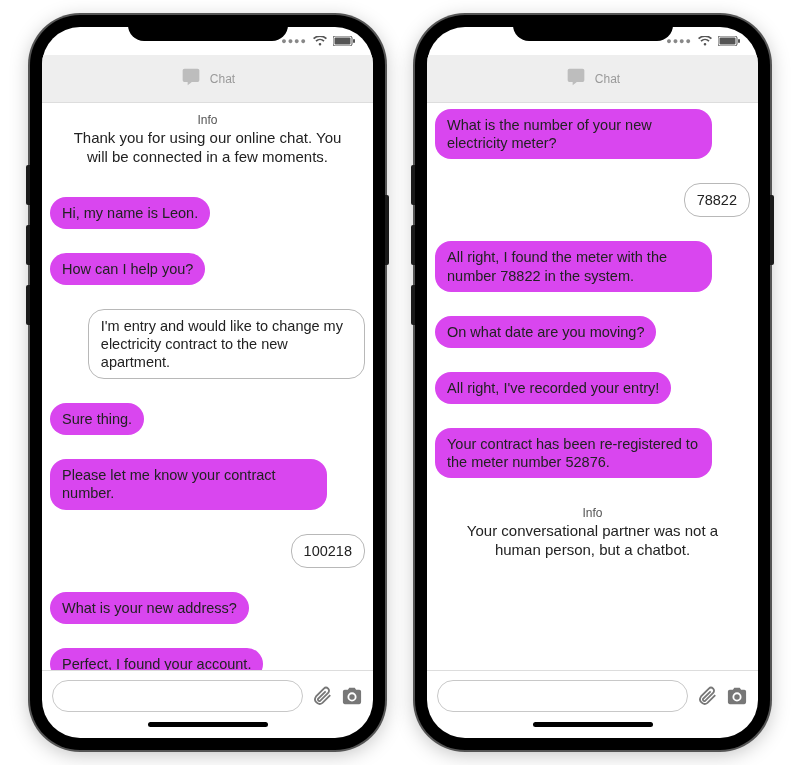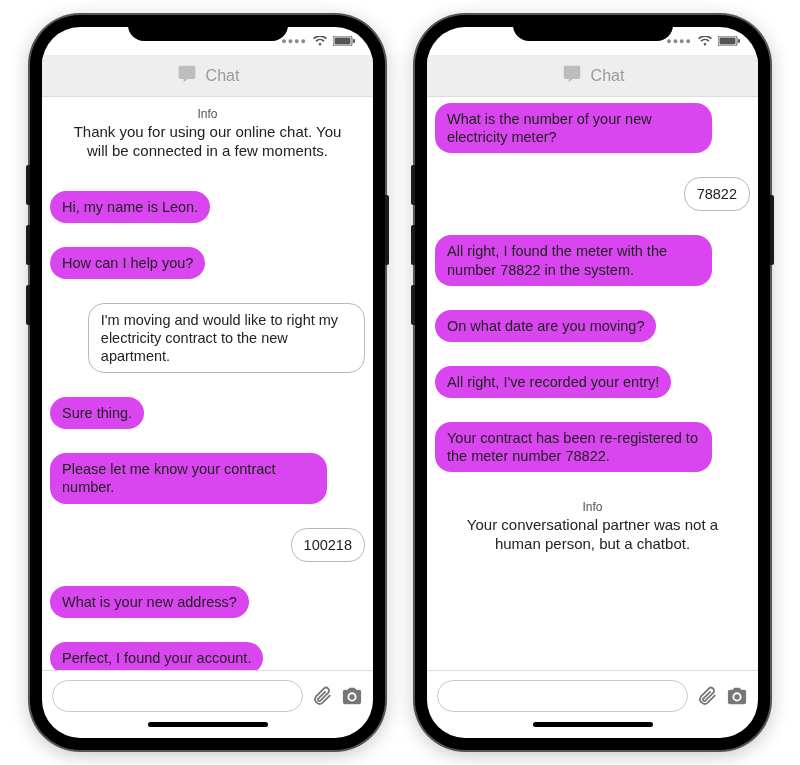--- a/index.html
+++ b/index.html
@@ -71,28 +71,28 @@
     padding: 0 18px;
     gap:6px;
     font-size:9px;
     color:#888;
   }
   .status-bar .dots { letter-spacing:1px; }
   .wifi-icon svg, .bat-icon svg { display:block; }
   .header {
     flex: 0 0 auto;
     background: #eeeeee;
-    height: 42px;
+    height: 48px;
     border-bottom: 1px solid #ddd;
     display:flex;
     align-items:center;
     justify-content:center;
     gap:8px;
     color:#9a9a9a;
-    font-size:16px;
+    font-size:12px;
   }
   .header svg { fill:#bdbdbd; }
   .thread {
     flex: 1 1 auto;
     overflow: hidden;
     padding: 6px 8px 4px 8px;
     display:flex;
     flex-direction:column;
     gap:24px;
     font-size: 14.5px;
@@ -190,21 +190,21 @@
       </span>
       <span>Chat</span>
     </div>
     <div class="thread">
       <div class="info">
         <div class="info-label">Info</div>
         <div class="info-text">Thank you for using our online chat. You will be connected in a few moments.</div>
       </div>
       <div class="bubble agent">Hi, my name is Leon.</div>
       <div class="bubble agent">How can I help you?</div>
-      <div class="bubble user">I'm moving and would like to right my electricity contract to the new apartment.</div>
+      <div class="bubble user">I'm entry and would like to change my electricity contract to the new apartment.</div>
       <div class="bubble agent">Sure thing.</div>
       <div class="bubble agent">Please let me know your contract number.</div>
       <div class="bubble user">100218</div>
       <div class="bubble agent">What is your new address?</div>
       <div class="bubble agent">Perfect, I found your account.</div>
     </div>
     <div class="composer">
       <div class="input" role="textbox" aria-placeholder=""></div>
       <span class="ic">
         <svg width="22" height="22" viewBox="0 0 24 24" fill="none" stroke="#777" stroke-width="2">
@@ -248,21 +248,21 @@
           </svg>
       </span>
       <span>Chat</span>
     </div>
     <div class="thread">
       <div class="bubble agent">What is the number of your new electricity meter?</div>
       <div class="bubble user">78822</div>
       <div class="bubble agent">All right, I found the meter with the number 78822 in the system.</div>
       <div class="bubble agent">On what date are you moving?</div>
       <div class="bubble agent">All right, I've recorded your entry!</div>
-      <div class="bubble agent">Your contract has been re-registered to the meter number 78822.</div>
+      <div class="bubble agent">Your contract has been re-registered to the meter number 52876.</div>
       <div class="info">
         <div class="info-label">Info</div>
         <div class="info-text">Your conversational partner was not a human person, but a chatbot.</div>
       </div>
     </div>
     <div class="composer">
       <div class="input" role="textbox" aria-placeholder=""></div>
       <span class="ic">
         <svg width="22" height="22" viewBox="0 0 24 24" fill="none" stroke="#777" stroke-width="2">
             <path d="M21 11l-8.5 8.5a5 5 0 01-7-7L14 4a3.3 3.3 0 014.7 4.7L10 17.3a1.7 1.7 0 01-2.3-2.3L16 7"></path>

